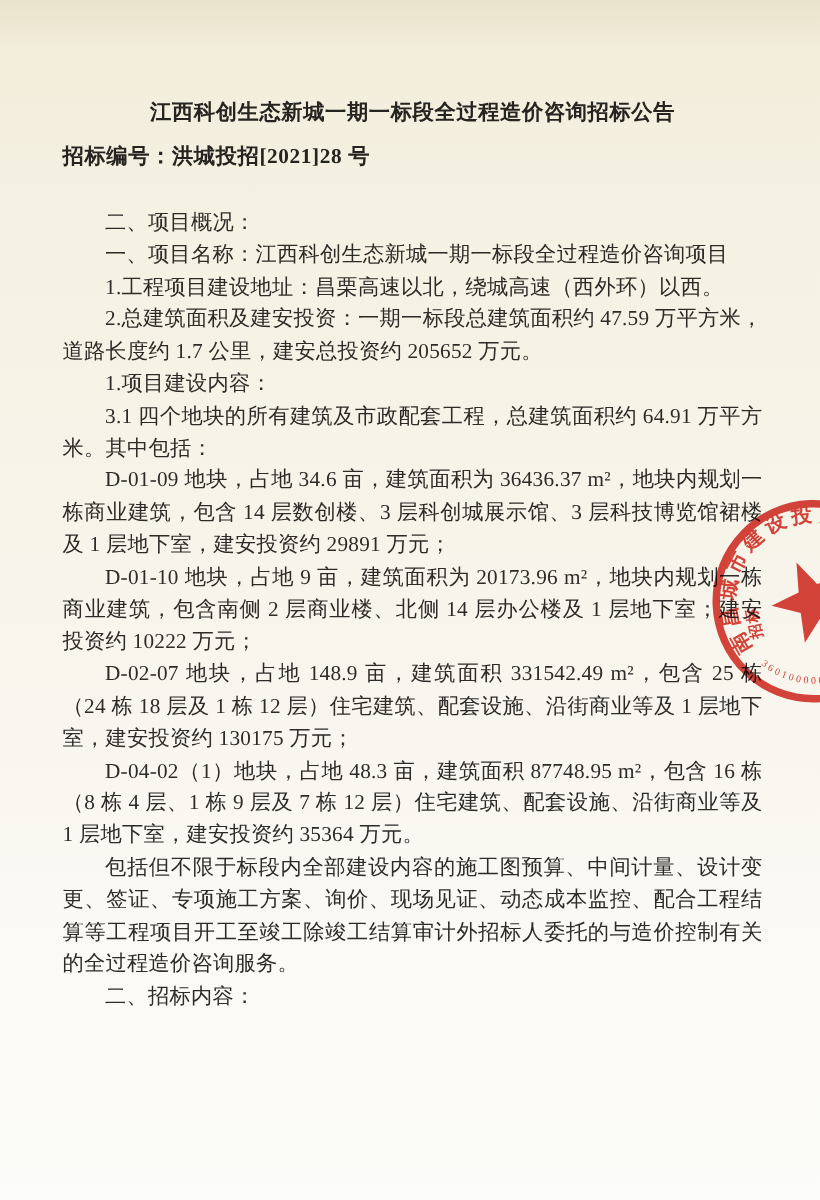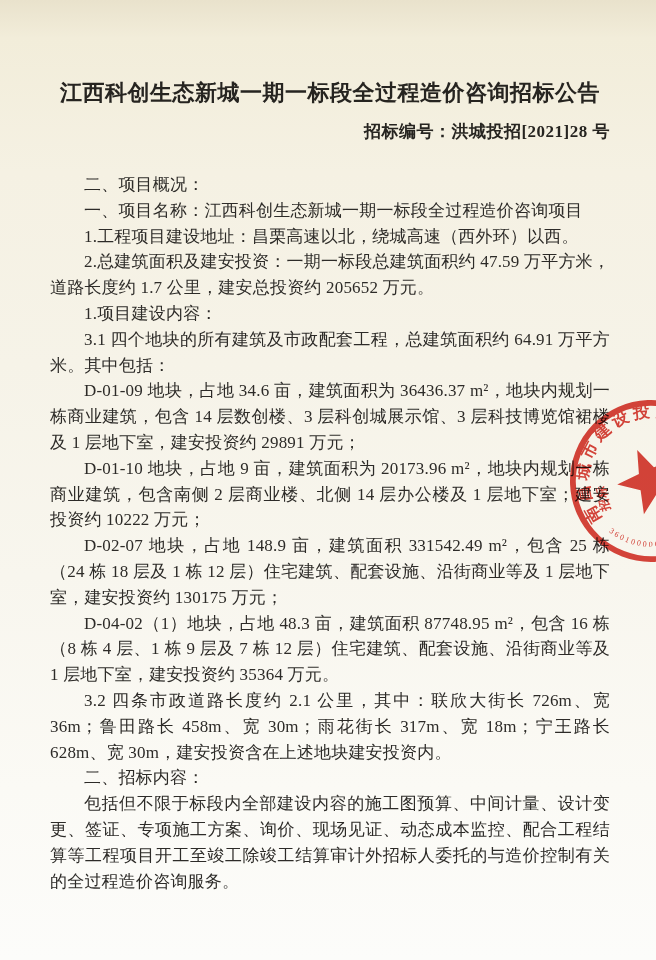--- a/index.html
+++ b/index.html
@@ -16,31 +16,31 @@
       #e9e2cc 0%, #f2edda 4%, #f5f1e3 18%, #f6f3e8 38%,
       #f8f6ee 60%, #fbfaf5 82%, #fcfcfa 100%);
   }
   .doc {
     position: absolute;
     top: 78px; left: 50px; right: 46px;
     color: #2d2b28;
   }
   .title {
     margin: 0;
-    font-size: 22px;
+    font-size: 17px;
     font-weight: bold;
     text-align: center;
     letter-spacing: 0.5px;
     color: #262420;
   }
   .subtitle {
     margin: 12px 0 0 0;
     font-size: 17px;
     font-weight: bold;
-    text-align: right;
+    text-align: left;
     letter-spacing: 0.5px;
     color: #262420;
   }
   .body-text { margin-top: 29px; }
   .para {
     margin: 0;
     font-size: 17px;
     line-height: 25.8px;
     text-indent: 2em;
     text-align: justify;
@@ -67,23 +67,22 @@
         <p class="para">二、项目概况：</p>
         <p class="para">一、项目名称：江西科创生态新城一期一标段全过程造价咨询项目</p>
         <p class="para">1.工程项目建设地址：昌栗高速以北，绕城高速（西外环）以西。</p>
         <p class="para">2.总建筑面积及建安投资：一期一标段总建筑面积约 47.59 万平方米，道路长度约 1.7 公里，建安总投资约 205652 万元。</p>
         <p class="para">1.项目建设内容：</p>
         <p class="para">3.1 四个地块的所有建筑及市政配套工程，总建筑面积约 64.91 万平方米。其中包括：</p>
         <p class="para">D-01-09 地块，占地 34.6 亩，建筑面积为 36436.37 m²，地块内规划一栋商业建筑，包含 14 层数创楼、3 层科创城展示馆、3 层科技博览馆裙楼及 1 层地下室，建安投资约 29891 万元；</p>
         <p class="para">D-01-10 地块，占地 9 亩，建筑面积为 20173.96 m²，地块内规划一栋商业建筑，包含南侧 2 层商业楼、北侧 14 层办公楼及 1 层地下室；建安投资约 10222 万元；</p>
         <p class="para">D-02-07 地块，占地 148.9 亩，建筑面积 331542.49 m²，包含 25 栋（24 栋 18 层及 1 栋 12 层）住宅建筑、配套设施、沿街商业等及 1 层地下室，建安投资约 130175 万元；</p>
         <p class="para">D-04-02（1）地块，占地 48.3 亩，建筑面积 87748.95 m²，包含 16 栋（8 栋 4 层、1 栋 9 层及 7 栋 12 层）住宅建筑、配套设施、沿街商业等及 1 层地下室，建安投资约 35364 万元。</p>
-        <p class="para">3.2 四条市政道路长度约 2.1 公里，其中：联欣大街长 726m、宽 36m；鲁田路长 458m、宽 30m；雨花街长 317m、宽 18m；宁王路长 628m、宽 30m，建安投资含在上述地块建安投资内。</p>
+        <p class="para">包括但不限于标段内全部建设内容的施工图预算、中间计量、设计变更、签证、专项施工方案、询价、现场见证、动态成本监控、配合工程结算等工程项目开工至竣工除竣工结算审计外招标人委托的与造价控制有关的全过程造价咨询服务。</p>
         <p class="para">二、招标内容：</p>
-        <p class="para">包括但不限于标段内全部建设内容的施工图预算、中间计量、设计变更、签证、专项施工方案、询价、现场见证、动态成本监控、配合工程结算等工程项目开工至竣工除竣工结算审计外招标人委托的与造价控制有关的全过程造价咨询服务。</p>
       </div>
   </div>
 
   <svg class="stamp" viewBox="0 0 170 170" xmlns="http://www.w3.org/2000/svg">
     <defs>
       <path id="arcTop" d="M 27,105 A 62,62 0 1 1 143,105" fill="none"></path>
       <path id="arcBottom" d="M 21,101 A 66,66 0 0 0 149,101" fill="none"></path>
     </defs>
     <circle cx="85" cy="85" r="78" fill="none" stroke="#d6352c" stroke-width="6"></circle>
     <polygon points="85,51 93.2,73.7 117.3,74.5 98.3,89.3 105,112.5 85,99 65,112.5 71.7,89.3 52.7,74.5 76.8,73.7" fill="#d6352c"></polygon>

